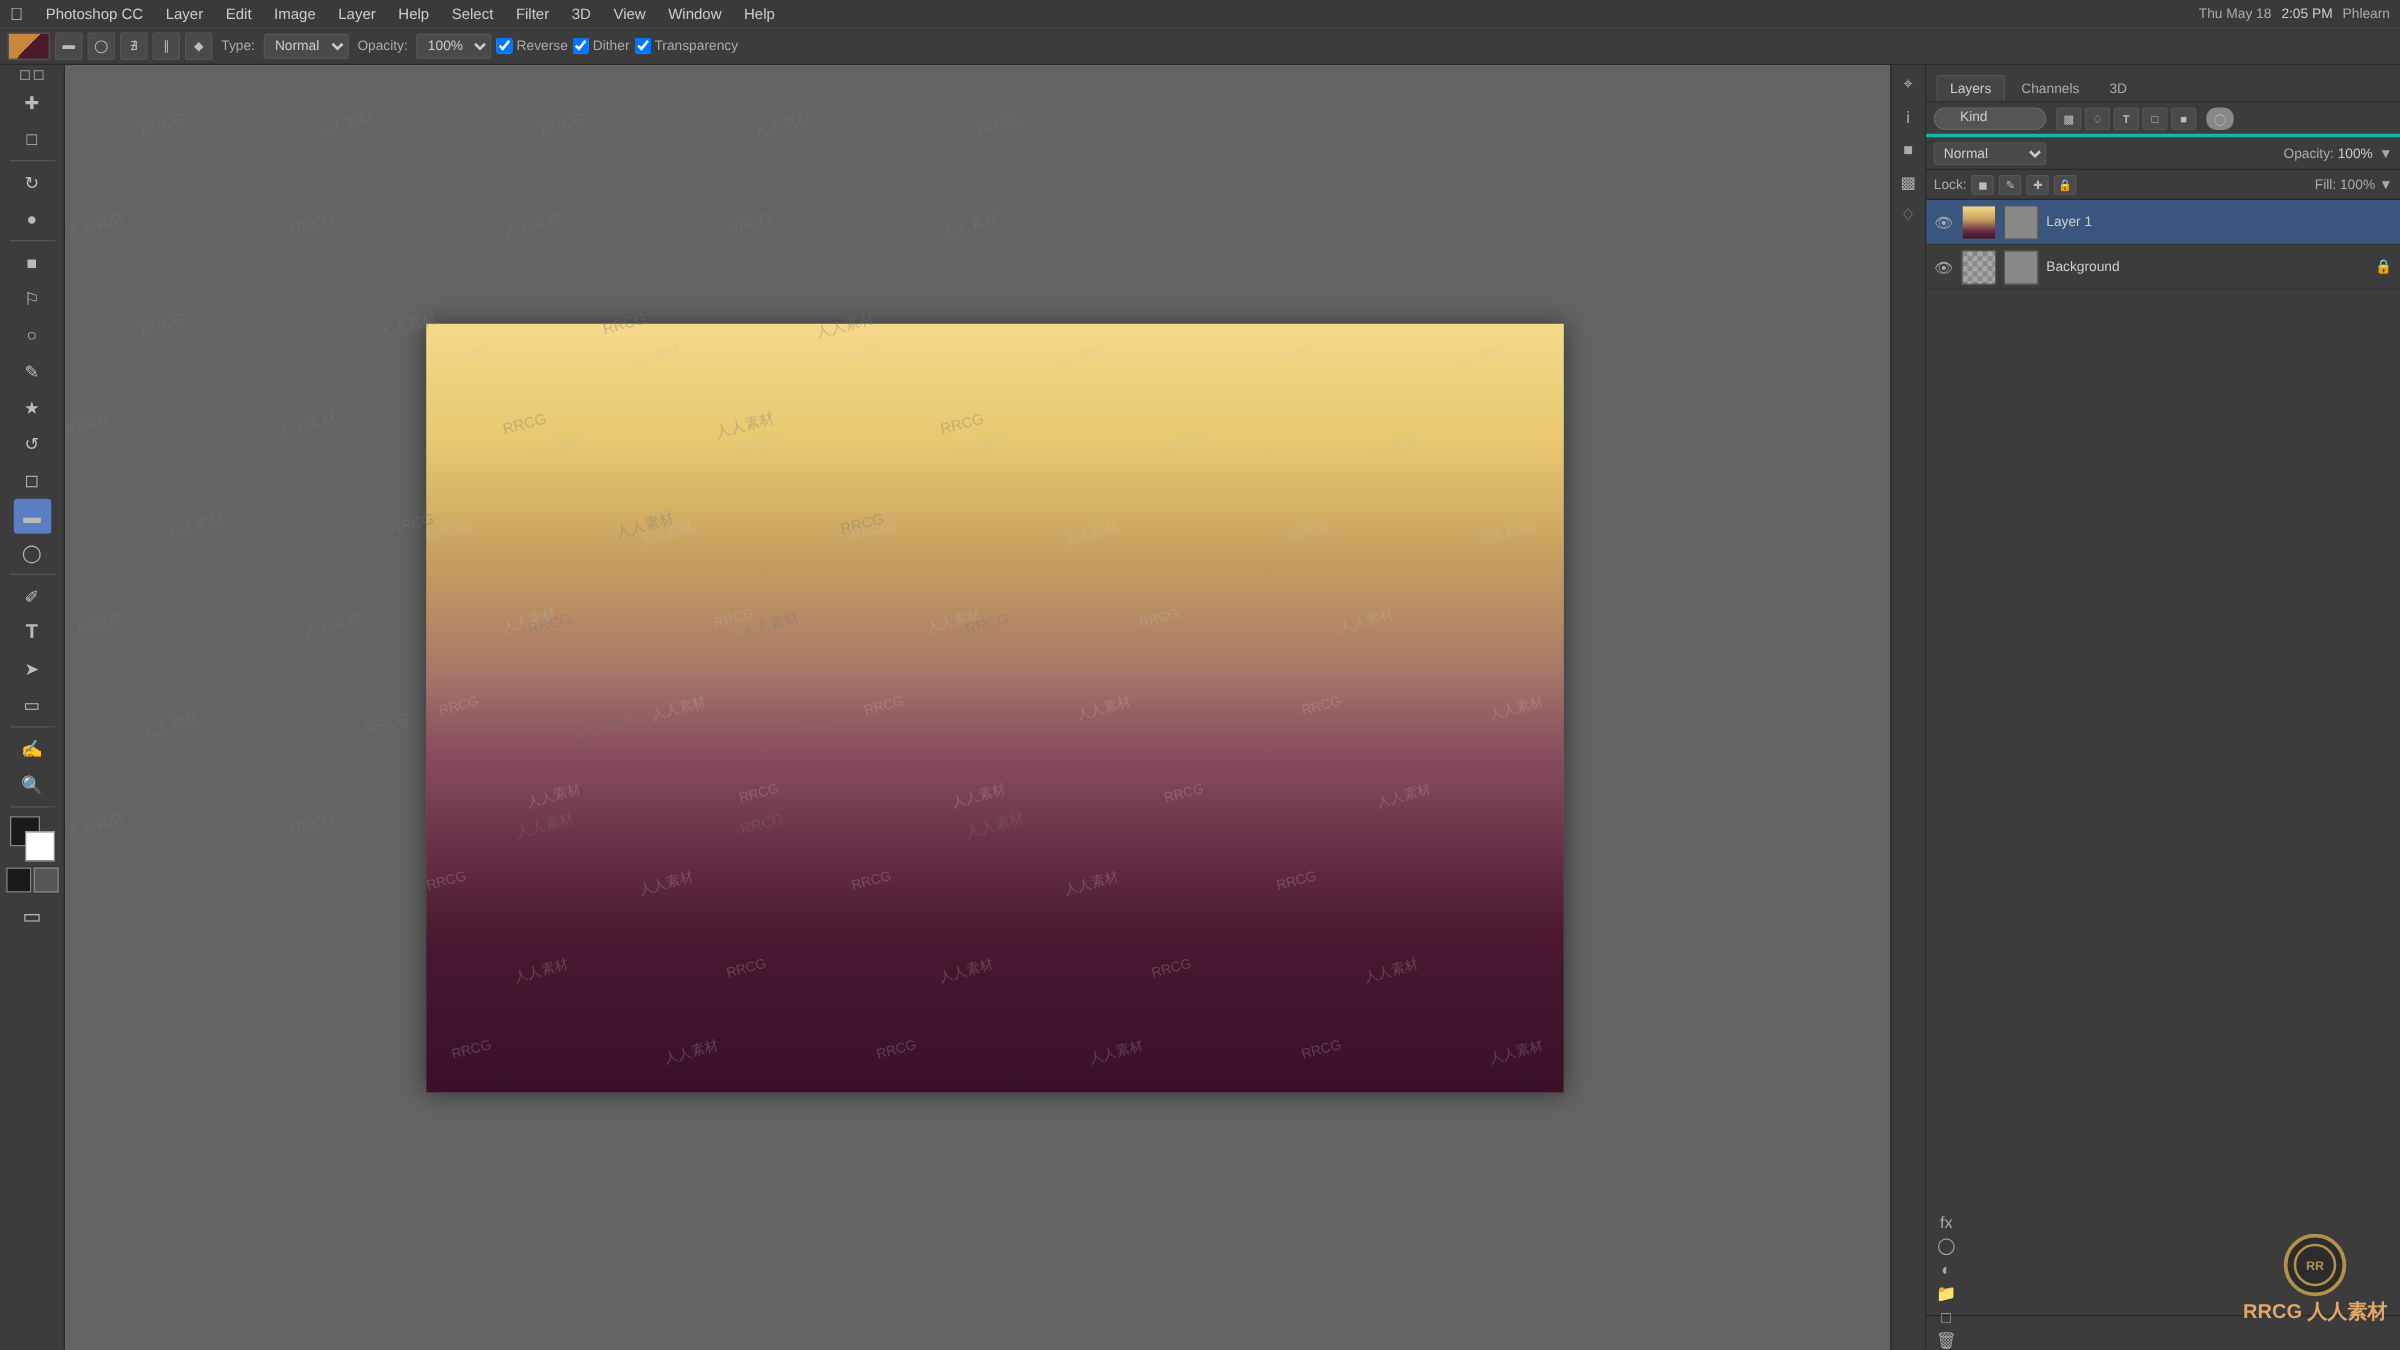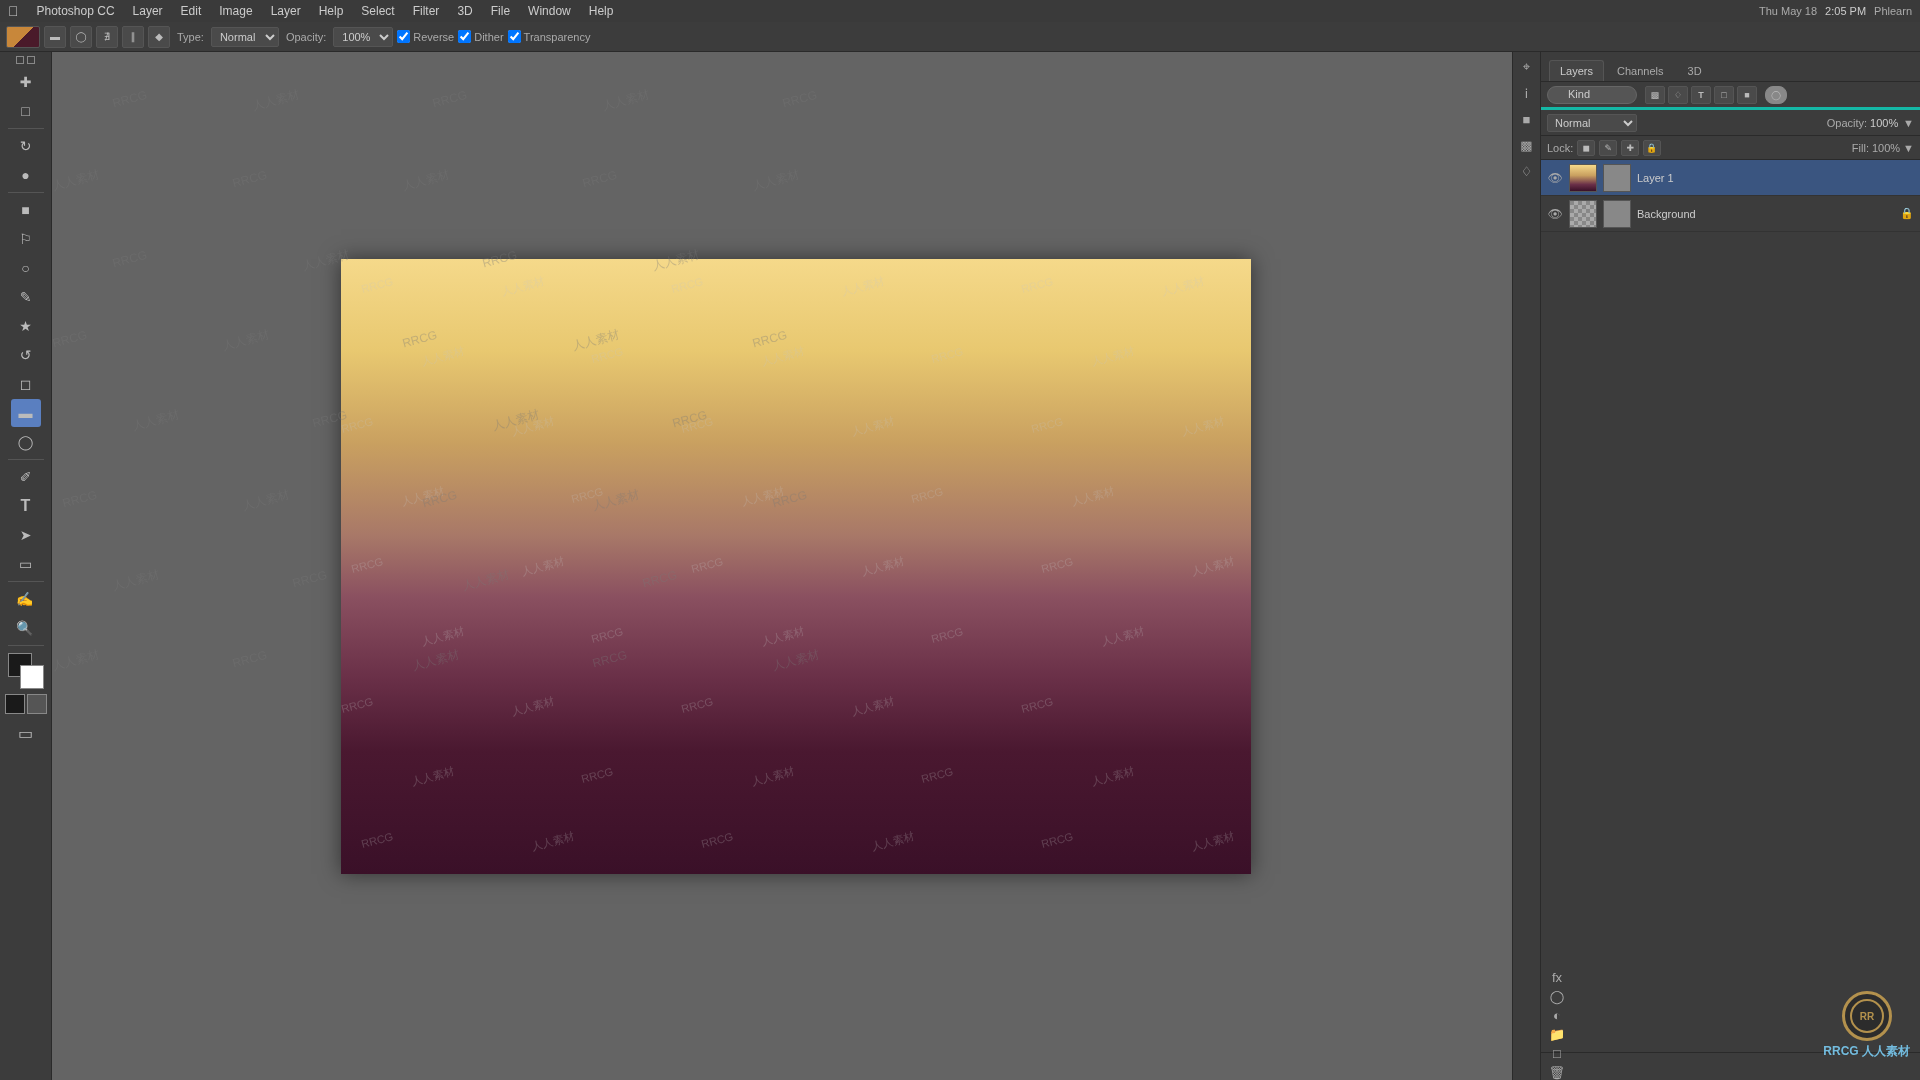--- a/index.html
+++ b/index.html
@@ -565,22 +565,22 @@
       border: 3px solid #c8a050;
       border-radius: 50%;
       display: flex;
       align-items: center;
       justify-content: center;
       font-size: 16px;
       color: #c8a050;
       background: rgba(0,0,0,0.3);
     }
     #rrcg-text {
-      font-size: 12px;
-      color: #7dd3fc;
+      font-size: 16px;
+      color: #fdba74;
       white-space: nowrap;
     }
 
     
     #bg-watermarks {
       position: absolute;
       top: 52px; left: 52px; right: 408px; bottom: 0;
       pointer-events: none;
       z-index: 1;
       overflow: hidden;
@@ -606,21 +606,21 @@
   <span class="menu-apple"></span>
   <span class="menu-item">Photoshop CC</span>
   <span class="menu-item">Layer</span>
   <span class="menu-item">Edit</span>
   <span class="menu-item">Image</span>
   <span class="menu-item">Layer</span>
   <span class="menu-item">Help</span>
   <span class="menu-item">Select</span>
   <span class="menu-item">Filter</span>
   <span class="menu-item">3D</span>
-  <span class="menu-item">File</span>
+  <span class="menu-item">View</span>
   <span class="menu-item">Window</span>
   <span class="menu-item">Help</span>
   <div class="menu-right">
     <span>Thu May 18</span>
     <span class="menu-clock">2:05 PM</span>
     <span>Phlearn</span>
   </div>
 </div>
 
 <div id="toolbar">

